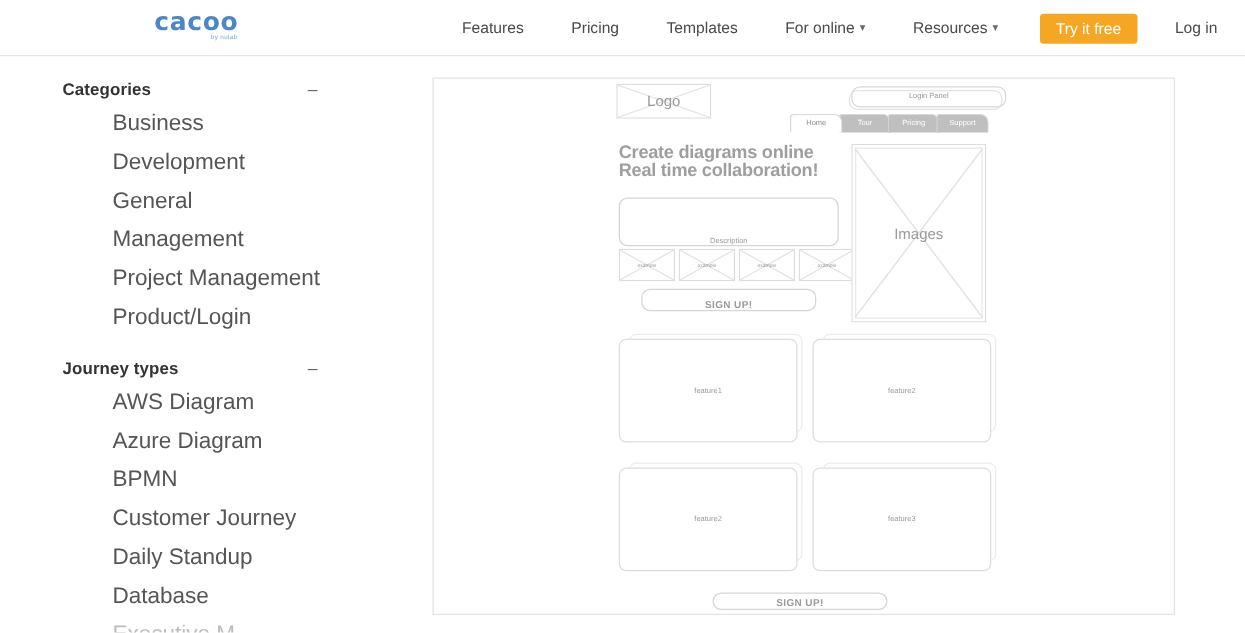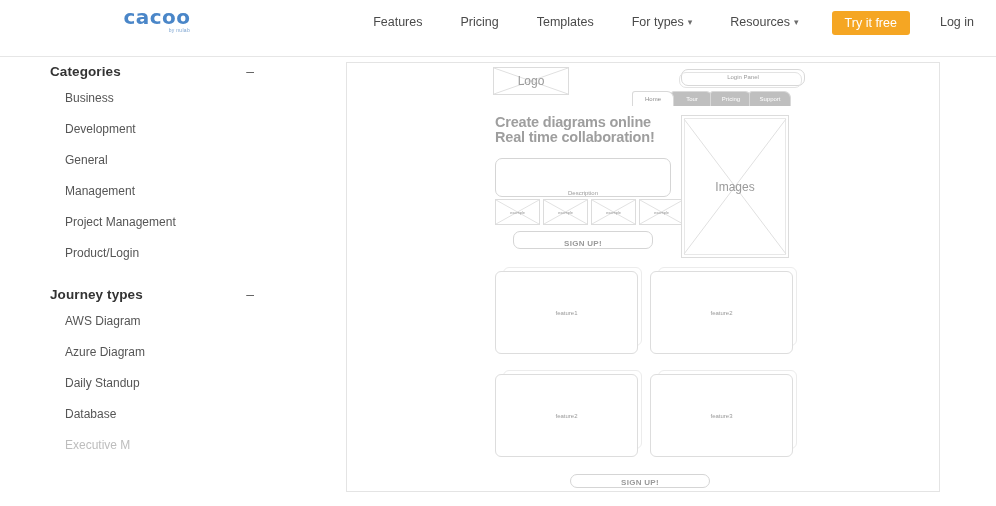--- a/index.html
+++ b/index.html
@@ -7,21 +7,21 @@
     width: 996px; height: 506px;
     overflow: hidden;
     background: #ffffff;
     font-family: "Liberation Sans", sans-serif;
     -webkit-font-smoothing: antialiased;
   }
 
   
   .header {
     position: absolute; top: 0; left: 0;
-    width: 996px; height: 57px;
+    width: 996px; height: 45px;
     background: #ffffff;
     border-bottom: 1px solid #e6e6e6;
     padding-left: 34px;
   }
   .logo-wrap {
     position: absolute; left: 122px; top: 7px;
     width: 70px; height: 30px;
     text-align: center;
     line-height: 1;
   }
@@ -106,23 +106,23 @@
   }
   .collapse-icon {
     font-size: 14px;
     color: #666666;
     line-height: 10px;
     cursor: pointer;
     user-select: none;
   }
   .side-link {
     display: block;
-    font-size: 12px;
+    font-size: 18px;
     color: #555555;
-    padding: 0 0 0 65px;
+    padding: 0 0 0 90px;
     height: 31px;
     line-height: 31px;
     cursor: pointer;
     white-space: nowrap;
   }
   .group-gap { height: 13px; }
 
   
   .canvas {
     position: absolute;
@@ -235,21 +235,21 @@
     <div class="nav-item">
       <span>Features</span>
     </div>
     <div class="nav-item">
       <span>Pricing</span>
     </div>
     <div class="nav-item">
       <span>Templates</span>
     </div>
     <div class="nav-item">
-      <span>For types</span><span class="caret">▾</span>
+      <span>For online</span><span class="caret">▾</span>
     </div>
     <div class="nav-item">
       <span>Resources</span><span class="caret">▾</span>
     </div>
     <button class="cta-btn">Try it free</button>
     <div class="nav-item" style="padding:0 4px 0 6px;">Log in</div>
   </nav>
 </div>
 
 <aside class="sidebar">
@@ -266,20 +266,22 @@
   <a class="side-link">Product/Login</a>
 
   <div class="group-gap"></div>
 
   <div class="side-group-head">
     <span class="side-group-title">Journey types</span>
     <span class="collapse-icon">–</span>
   </div>
   <a class="side-link">AWS Diagram</a>
   <a class="side-link">Azure Diagram</a>
+  <a class="side-link">BPMN</a>
+  <a class="side-link">Customer Journey</a>
   <a class="side-link">Daily Standup</a>
   <a class="side-link">Database</a>
   <a class="side-link" style="color:#bdbdbd;">Executive M</a>
 </aside>
 
 <div class="canvas">
 
   <div class="xbox" style="left:146px; top:4px; width:76px; height:28px;">
     <svg width="76" height="28">
       <rect x="0.5" y="0.5" width="75" height="27" fill="#fff" stroke="#dcdcdc"></rect>

